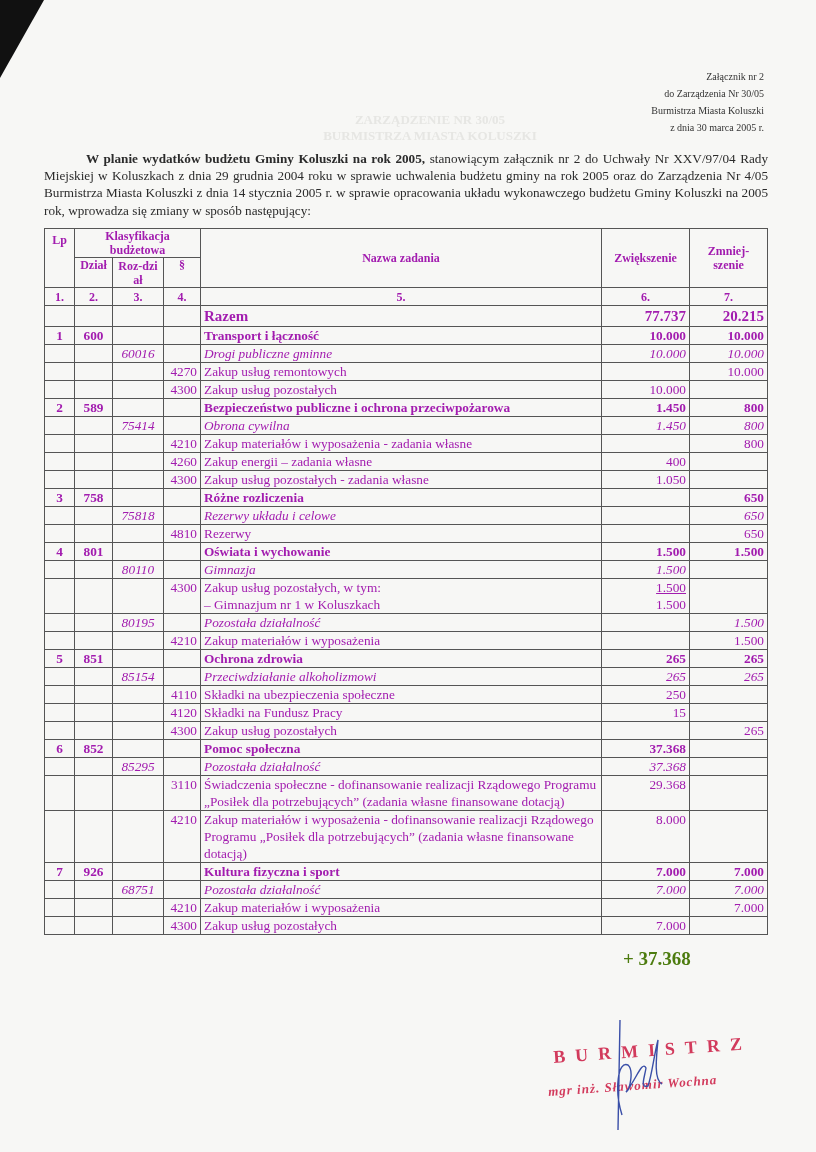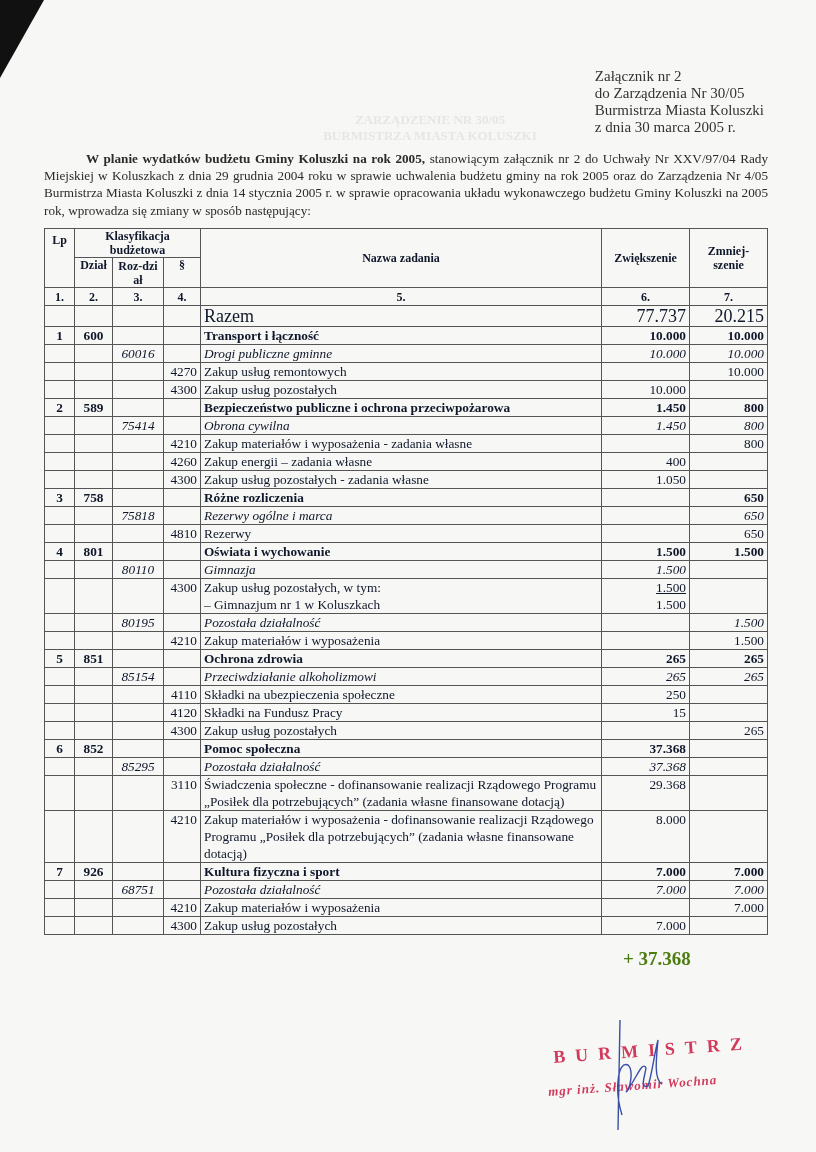--- a/index.html
+++ b/index.html
@@ -8,42 +8,42 @@
     background: #f7f7f5;
     font-family: "Liberation Serif", "DejaVu Serif", serif;
     color: #2a2a2a;
   }
   .corner {
     position: absolute; left: 0; top: 0; width: 0; height: 0;
     border-top: 78px solid #111; border-right: 44px solid transparent;
   }
   .header-note {
     position: absolute; right: 52px; top: 68px;
-    font-size: 15px; line-height: 17px; color: #333;
+    text-align: right; font-size: 10px; line-height: 17px; color: #333;
   }
   .intro {
     position: absolute; left: 44px; top: 150px; width: 724px;
     font-size: 13.2px; line-height: 17.2px; text-align: justify; color: #2b2b2b;
   }
   .intro b { font-weight: bold; margin-left: 42px; }
   table.budget {
     position: absolute; left: 44px; top: 228px;
     width: 723px; border-collapse: collapse; table-layout: fixed;
-    font-size: 13.3px; color: #0f172a;
+    font-size: 13.3px; color: #a21caf;
   }
   table.budget td, table.budget th {
     border: 1px solid #555; padding: 0 3px; vertical-align: top;
     line-height: 17px; height: 17px; overflow: hidden; white-space: nowrap;
   }
   table.budget th { font-weight: bold; font-size: 12px; text-align: center; vertical-align: middle; line-height: 14px; }
   .c { text-align: center; }
   .r { text-align: right; }
   .b { font-weight: bold; }
   .i { font-style: italic; margin-left: 39px; }
-  .razem { font-size: 18px; font-weight: normal; line-height: 20px !important; height: 20px !important; }
+  .razem { font-size: 15px; font-weight: bold; line-height: 20px !important; height: 20px !important; }
   .wrap { white-space: normal !important; }
   .u { text-decoration: underline; }
   .thick td { border-top: 1.6px solid #333; }
   .total-note {
     position: absolute; left: 623px; top: 948px;
     font-size: 19px; font-weight: bold; color: #4d7c0f;
   }
   .stamp {
     position: absolute; left: 553px; top: 1040px;
     color: #d23a5c; font-weight: bold; font-size: 18px; letter-spacing: 10px;
@@ -212,21 +212,21 @@
         <td class="r"></td>
         <td class="b">Różne rozliczenia</td>
         <td class="r b"></td>
         <td class="r b">650</td>
       </tr>
       <tr>
         <td class="c"></td>
         <td class="c b"></td>
         <td class="c i">75818</td>
         <td class="r"></td>
-        <td class="i">Rezerwy ogólne i marca</td>
+        <td class="i">Rezerwy układu i celowe</td>
         <td class="r i"></td>
         <td class="r i">650</td>
       </tr>
       <tr>
         <td class="c"></td>
         <td class="c b"></td>
         <td class="c i"></td>
         <td class="r">4810</td>
         <td class="">Rezerwy</td>
         <td class="r"></td>

